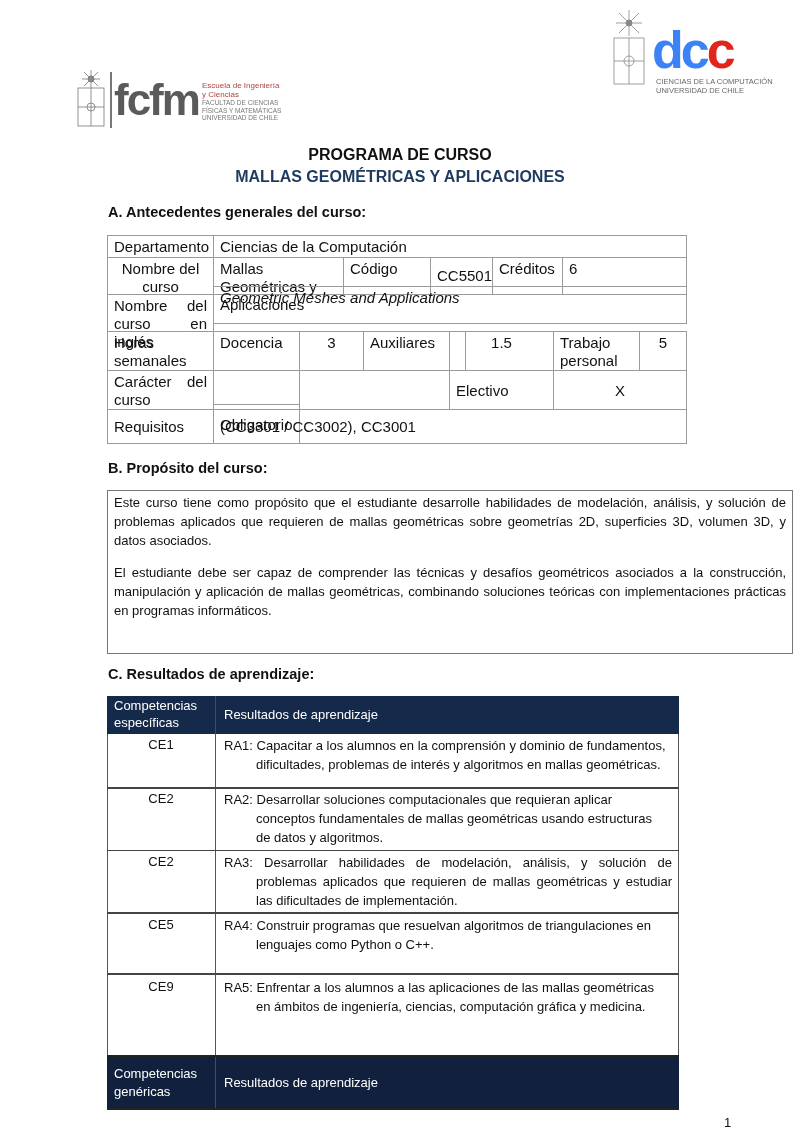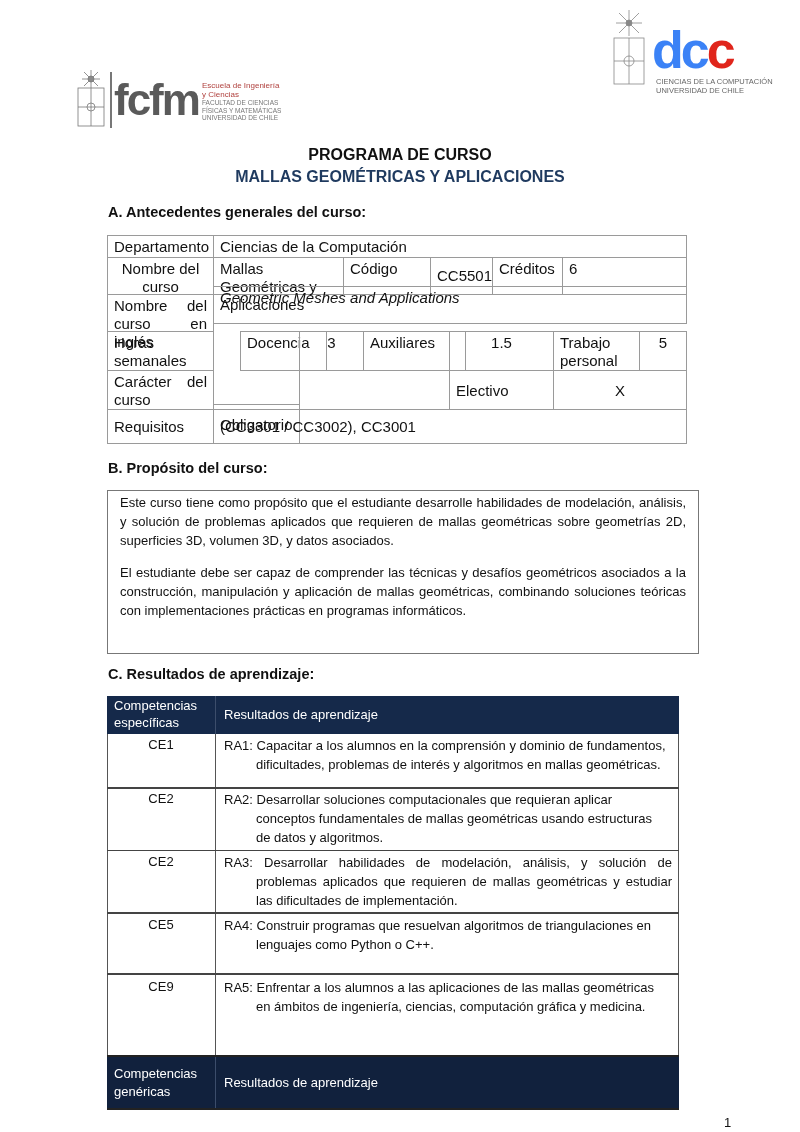--- a/index.html
+++ b/index.html
@@ -86,39 +86,39 @@
   <div class="cell" style="left:213px;top:257px;width:131px;height:38px;">Mallas Geométricas y Aplicaciones</div>
   <div class="cell" style="left:343px;top:257px;width:88px;height:38px;">Código</div>
   <div class="cell" style="left:430px;top:257px;width:63px;height:38px;padding-top:9px;">CC5501</div>
   <div class="cell" style="left:492px;top:257px;width:71px;height:38px;">Créditos</div>
   <div class="cell" style="left:562px;top:257px;width:125px;height:38px;">6</div>
 
   <div class="cell just" style="left:107px;top:294px;width:107px;height:38px;">Nombre del curso en inglés</div>
   <div class="cell" style="left:213px;top:286px;width:474px;height:38px;font-style:italic;">Geometric Meshes and Applications</div>
 
   <div class="cell" style="left:107px;top:331px;width:107px;height:40px;">Horas semanales</div>
-  <div class="cell" style="left:213px;top:331px;width:87px;height:40px;margin-left:27px;">Docencia</div>
+  <div class="cell" style="left:213px;top:331px;width:87px;height:40px;">Docencia</div>
   <div class="cell" style="left:299px;top:331px;width:65px;height:40px;text-align:center;">3</div>
   <div class="cell" style="left:363px;top:331px;width:103px;height:40px;">Auxiliares</div>
   <div class="cell" style="left:449px;top:331px;width:105px;height:40px;text-align:center;">1.5</div>
   <div class="cell" style="left:553px;top:331px;width:87px;height:40px;">Trabajo personal</div>
   <div class="cell" style="left:639px;top:331px;width:48px;height:40px;text-align:center;">5</div>
 
   <div class="cell just" style="left:107px;top:370px;width:107px;height:40px;">Carácter del curso</div>
   <div class="cell" style="left:213px;top:370px;width:87px;height:40px;padding-top:11px;margin-top:34px;">Obligatorio</div>
   <div class="cell" style="left:299px;top:370px;width:151px;height:40px;"></div>
   <div class="cell" style="left:449px;top:370px;width:105px;height:40px;padding-top:11px;">Electivo</div>
   <div class="cell" style="left:553px;top:370px;width:134px;height:40px;padding-top:11px;text-align:center;">X</div>
 
   <div class="cell" style="left:107px;top:409px;width:107px;height:35px;padding-top:8px;">Requisitos</div>
   <div class="cell" style="left:213px;top:409px;width:474px;height:35px;padding-top:8px;">(CC3301 / CC3002), CC3001</div>
 </div>
 
 <div class="abs section-h" style="left:108px;top:460px;">B.  Propósito del curso:</div>
-<div class="abs" style="left:107px;top:490px;width:592px;height:164px;box-sizing:border-box;border:1px solid #777;padding:2px 12px;">
+<div class="abs" style="left:107px;top:490px;width:686px;height:164px;box-sizing:border-box;border:1px solid #777;padding:2px 6px;">
   <p class="txt just" style="margin:0 0 13px 0;line-height:19px;">Este curso tiene como propósito que el estudiante desarrolle habilidades de modelación, análisis, y solución de problemas aplicados que requieren de mallas geométricas sobre geometrías 2D, superficies 3D, volumen 3D, y datos asociados.</p>
   <p class="txt just" style="margin:0;line-height:19px;">El estudiante debe ser capaz de comprender las técnicas y desafíos geométricos asociados a la construcción, manipulación y aplicación de mallas geométricas, combinando soluciones teóricas con implementaciones prácticas en programas informáticos.</p>
 </div>
 
 <div class="abs section-h" style="left:108px;top:666px;">C.  Resultados de aprendizaje:</div>
 
 <div>
   <div class="abs hdr" style="left:107px;top:696px;width:572px;height:38px;"></div>
   <div class="abs txt" style="left:114px;top:697px;width:96px;color:#fff;line-height:17px;">Competencias específicas</div>
   <div class="abs" style="left:215px;top:696px;width:1px;height:38px;background:#3c4d6b;"></div>

